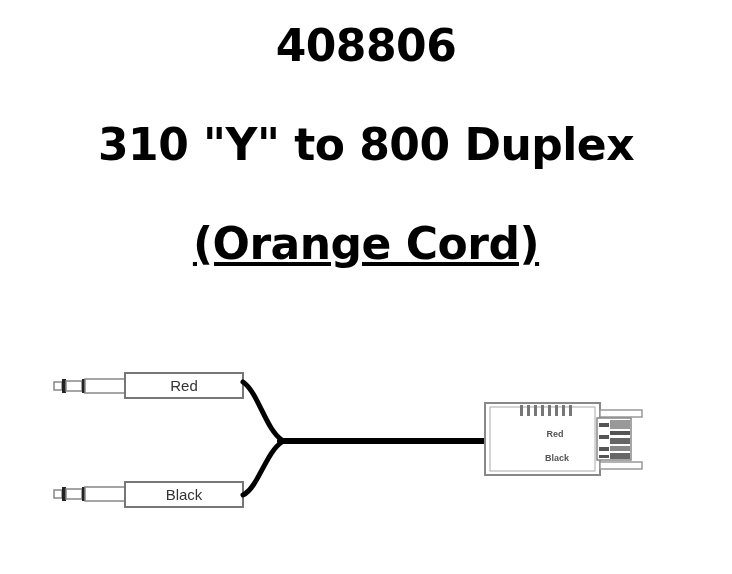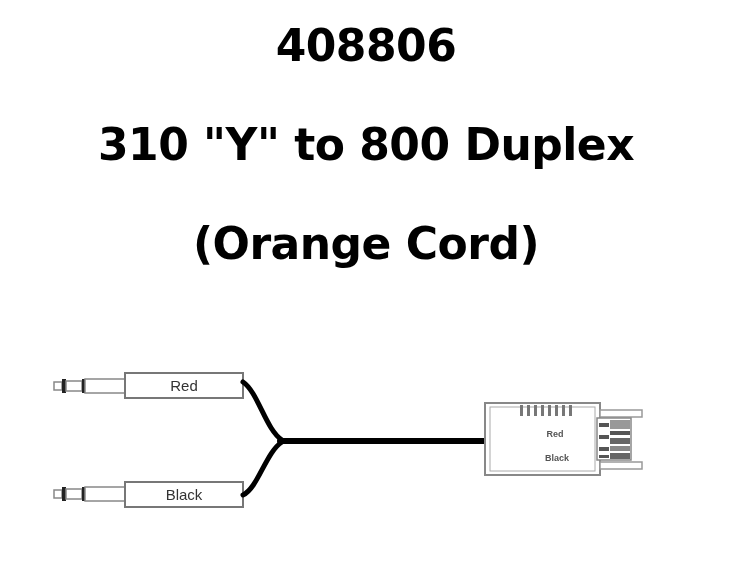--- a/index.html
+++ b/index.html
@@ -4,21 +4,21 @@
   <style>
     html, body { margin: 0; padding: 0; background: #ffffff; }
     body { width: 732px; height: 574px; position: relative; overflow: hidden; }
     .title {
       position: absolute; left: 0; width: 732px; text-align: center;
       font-family: "DejaVu Sans", sans-serif; font-weight: bold; color: #000;
       font-size: 44px; line-height: 1; letter-spacing: -0.5px;
     }
     #t1 { top: 24px; }
     #t2 { top: 123px; }
-    #t3 { top: 222px; }
+    #t3 { top: 222px; text-decoration: underline; }
     svg { position: absolute; left: 0; top: 0; }
   </style>
 </head>
 <body>
 
 <div class="title" id="t1">408806</div>
 <div class="title" id="t2">310 "Y" to 800 Duplex</div>
 <div class="title" id="t3">(Orange Cord)</div>
 
 <svg width="732" height="574" viewBox="0 0 732 574">

